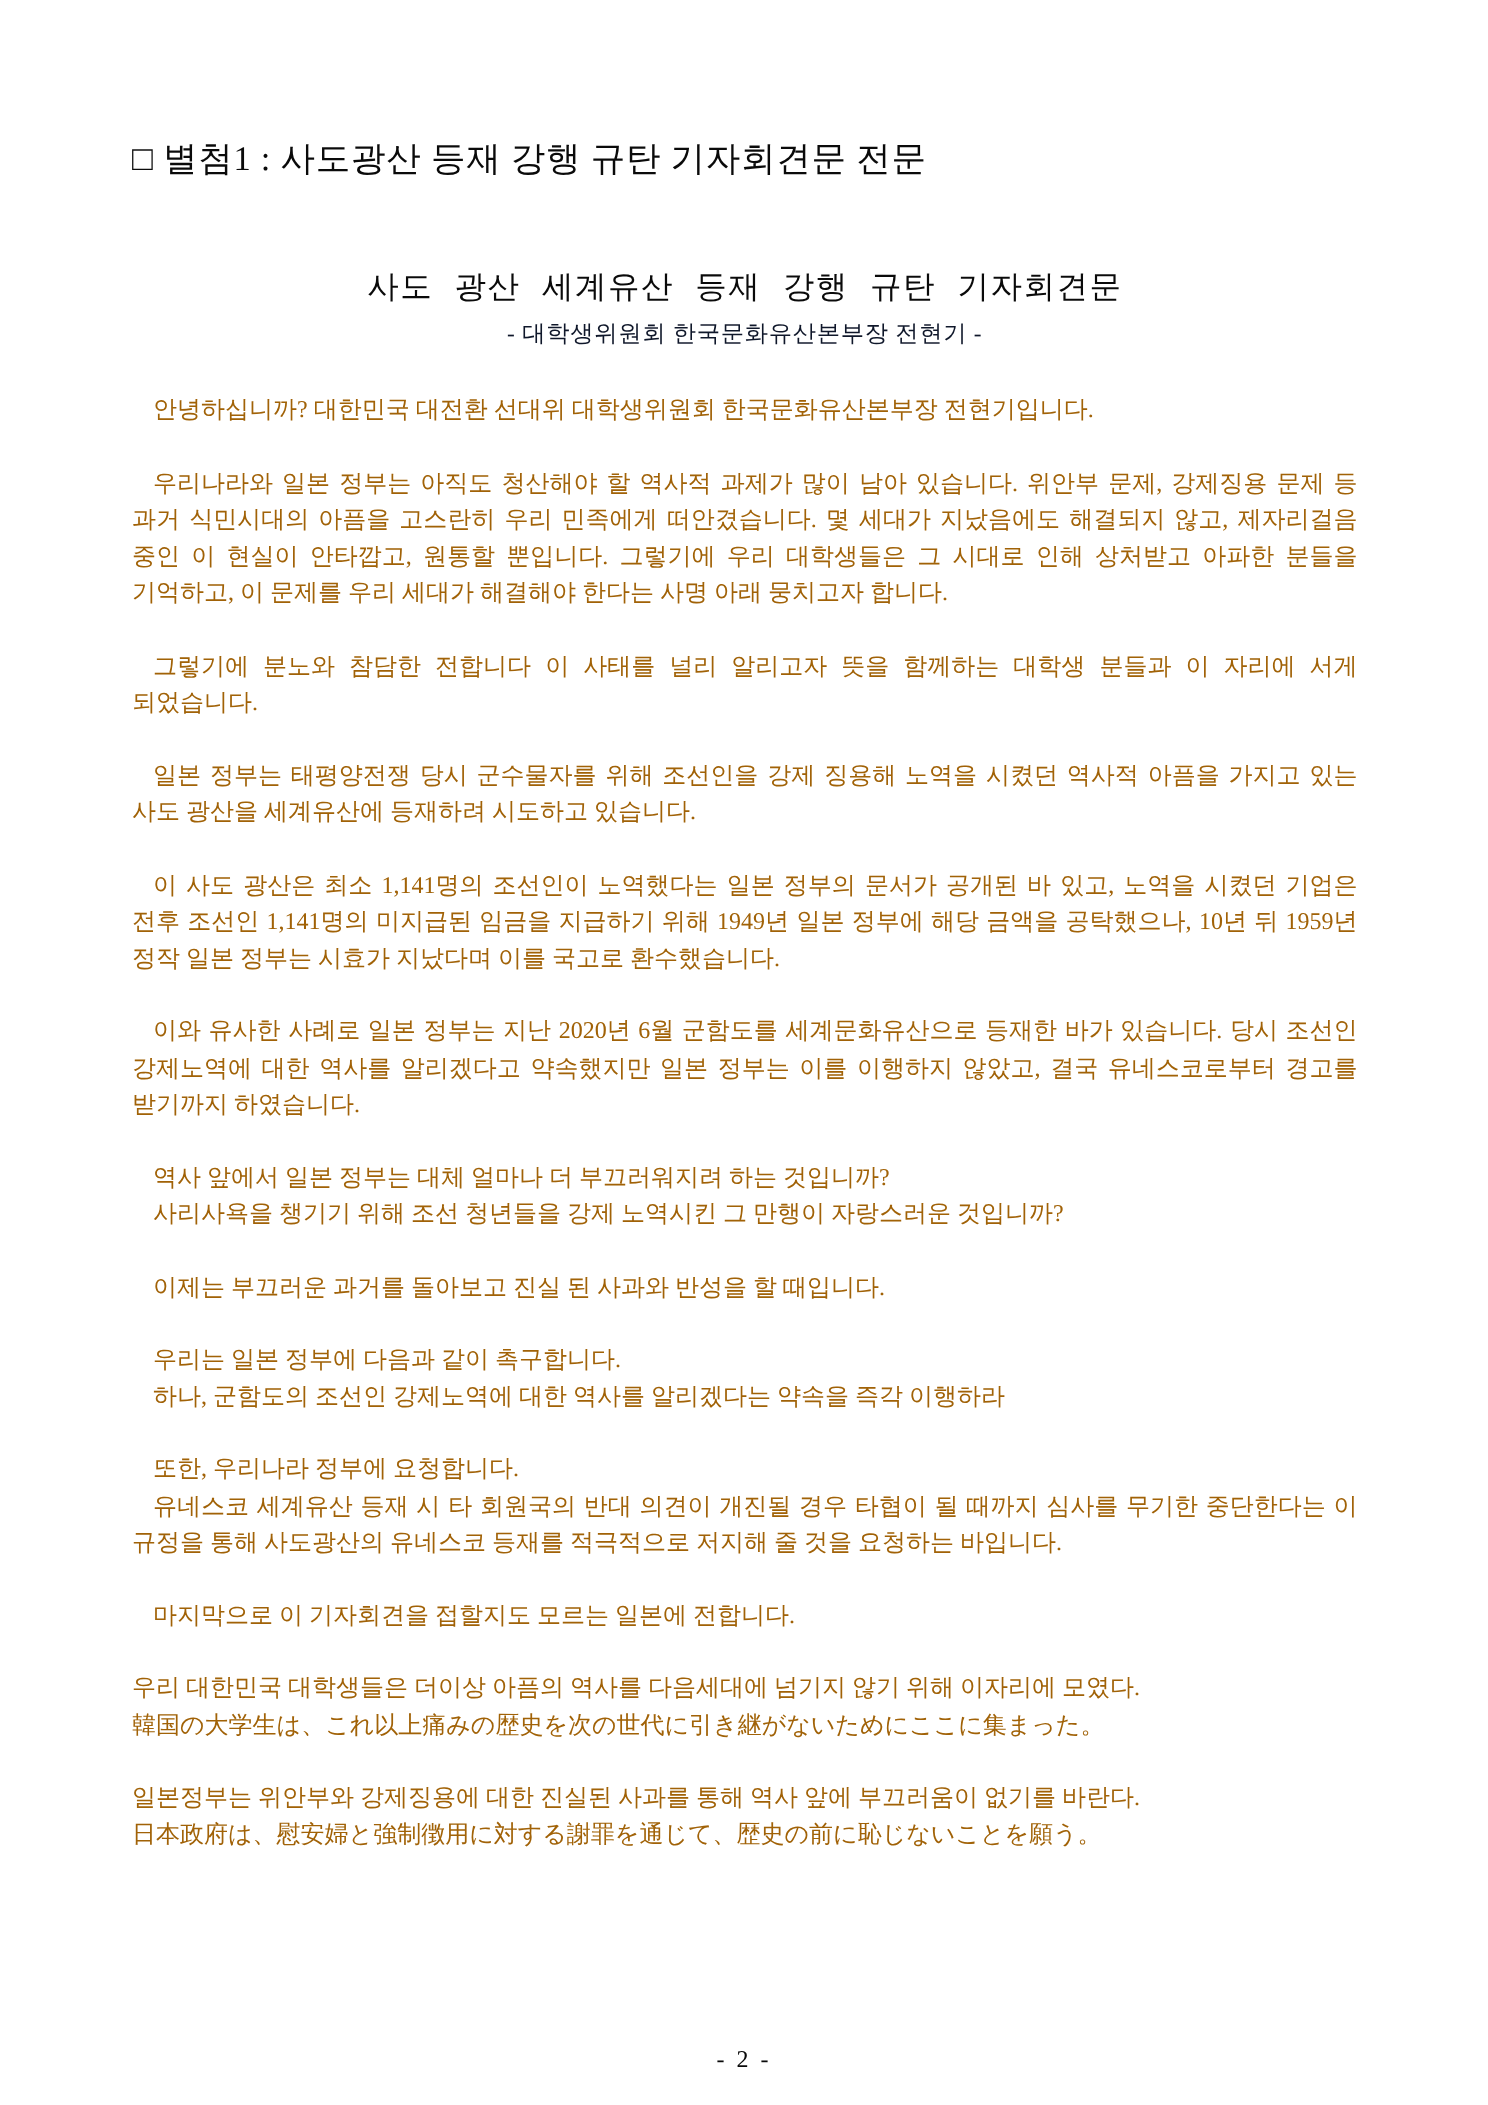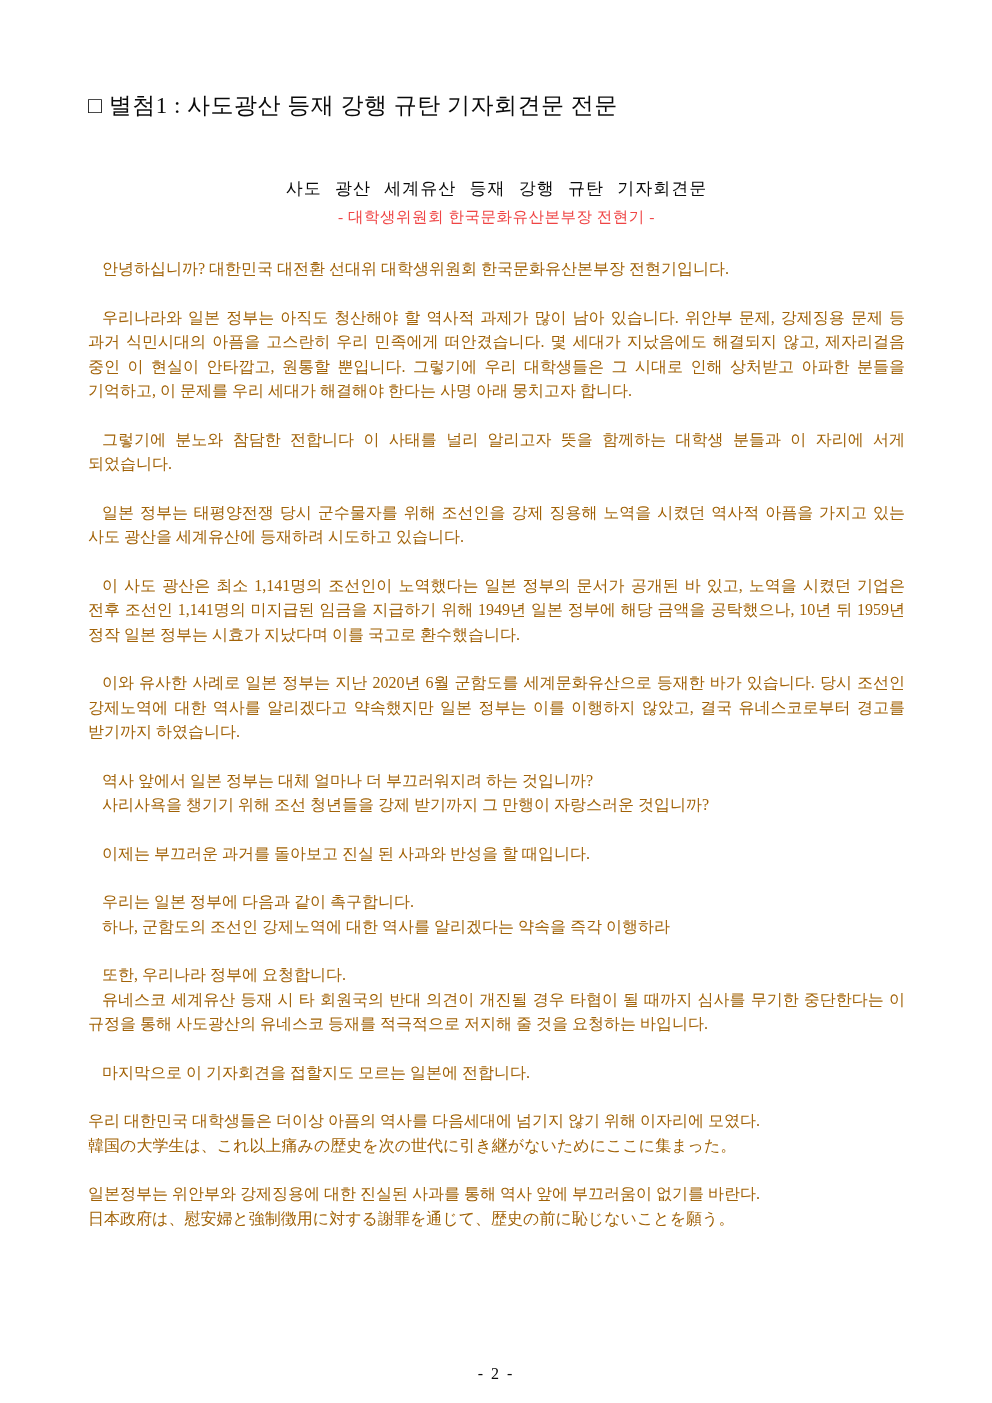--- a/index.html
+++ b/index.html
@@ -26,32 +26,32 @@
   .attachment-title {
     font-size: 23px;
     font-weight: 400;
     letter-spacing: 0.5px;
     color: #0a0a0a;
     white-space: nowrap;
   }
   .doc-heading {
     margin-top: 56px;
     text-align: center;
-    font-size: 17px;
+    font-size: 21px;
     font-weight: 400;
     word-spacing: 8px;
     letter-spacing: 1px;
     color: #0a0a0a;
   }
   .doc-byline {
     margin-top: 7px;
     text-align: center;
     font-size: 15.5px;
     letter-spacing: 0.5px;
-    color: #ef4444;
+    color: #0f172a;
   }
   .doc-body {
     margin-top: 29px;
     font-size: 16px;
     line-height: 24.5px;
     color: #a16207;
   }
   .block { margin-top: 24px; }
   .block:first-child { margin-top: 0; }
   .line {
@@ -95,21 +95,21 @@
         <div class="line">일본 정부는 태평양전쟁 당시 군수물자를 위해 조선인을 강제 징용해 노역을 시켰던 역사적 아픔을 가지고 있는 사도 광산을 세계유산에 등재하려 시도하고 있습니다.</div>
       </div>
       <div class="block indent">
         <div class="line">이 사도 광산은 최소 1,141명의 조선인이 노역했다는 일본 정부의 문서가 공개된 바 있고, 노역을 시켰던 기업은 전후 조선인 1,141명의 미지급된 임금을 지급하기 위해 1949년 일본 정부에 해당 금액을 공탁했으나, 10년 뒤 1959년 정작 일본 정부는 시효가 지났다며 이를 국고로 환수했습니다.</div>
       </div>
       <div class="block indent">
         <div class="line">이와 유사한 사례로 일본 정부는 지난 2020년 6월 군함도를 세계문화유산으로 등재한 바가 있습니다. 당시 조선인 강제노역에 대한 역사를 알리겠다고 약속했지만 일본 정부는 이를 이행하지 않았고, 결국 유네스코로부터 경고를 받기까지 하였습니다.</div>
       </div>
       <div class="block indent">
         <div class="line">역사 앞에서 일본 정부는 대체 얼마나 더 부끄러워지려 하는 것입니까?</div>
-        <div class="line">사리사욕을 챙기기 위해 조선 청년들을 강제 받기까지 그 만행이 자랑스러운 것입니까?</div>
+        <div class="line">사리사욕을 챙기기 위해 조선 청년들을 강제 노역시킨 그 만행이 자랑스러운 것입니까?</div>
       </div>
       <div class="block indent">
         <div class="line">이제는 부끄러운 과거를 돌아보고 진실 된 사과와 반성을 할 때입니다.</div>
       </div>
       <div class="block indent">
         <div class="line">우리는 일본 정부에 다음과 같이 촉구합니다.</div>
         <div class="line">하나, 군함도의 조선인 강제노역에 대한 역사를 알리겠다는 약속을 즉각 이행하라</div>
       </div>
       <div class="block indent">
         <div class="line">또한, 우리나라 정부에 요청합니다.</div>

